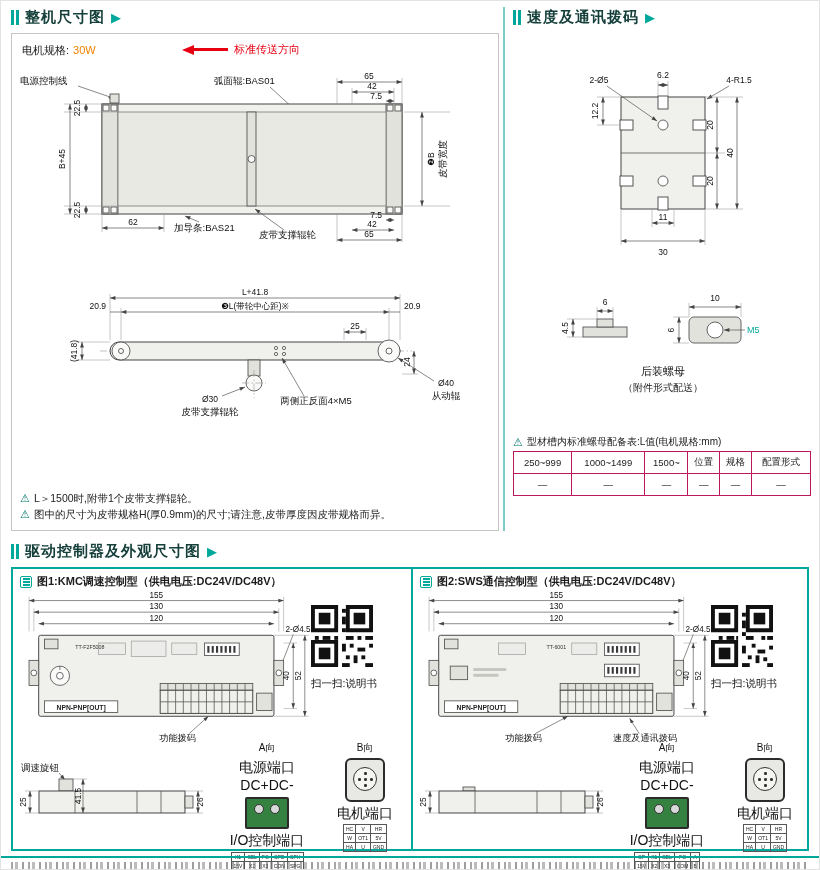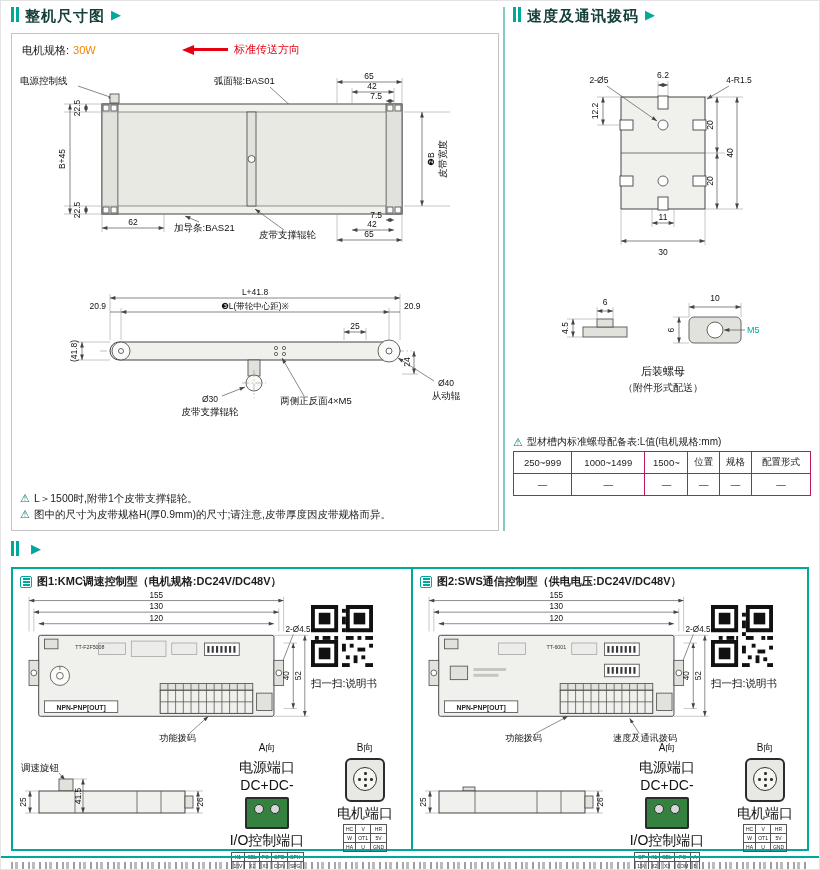--- a/index.html
+++ b/index.html
@@ -1,20 +1,20 @@
 <!DOCTYPE html>
 <html><head>
 <meta charset="utf-8">
 <style>
   * { margin:0; padding:0; box-sizing:border-box; }
   body { font-family:"Liberation Sans", sans-serif; background:#fff; }
   .page { position:relative; width:820px; height:870px; background:#fff; border:1px solid #e3e3e3; overflow:hidden; }
 
   
-  .sec-hdr { position:absolute; display:flex; align-items:flex-start; height:20px; }
+  .sec-hdr { position:absolute; display:flex; align-items:center; height:20px; }
   .hdr-bars { display:flex; gap:2px; margin-right:6px; }
   .hdr-bars i { width:3px; height:15px; background:#00a79b; display:block; }
   .hdr-title { font-size:15px; font-weight:bold; color:#16403b; letter-spacing:1px; }
   .hdr-arrow { color:#00a79b; font-size:13px; margin-left:6px; }
 
   .v-divider { position:absolute; left:502px; top:6px; height:524px; width:1.5px; background:#7fccc5; }
 
   
   #sec-machine { position:absolute; left:10px; top:6px; width:488px; height:524px; }
   .m-body { position:absolute; top:26px; left:0; right:0; bottom:0; border:1px solid #c4c4c4; }
@@ -370,34 +370,35 @@
       </tbody>
     </table>
   </div>
 
   <div id="sec-ctrl">
     <div class="sec-hdr" style="left:0;top:0;">
       <span class="hdr-bars">
           <i></i>
           <i></i>
         </span>
+      <span class="hdr-title">驱动控制器及外观尺寸图</span>
       <span class="hdr-arrow">▶</span>
     </div>
 
     <div class="ctrl-box">
       <div class="cp-divider"></div>
 
       <div class="cpanel" id="cpanel1">
         <div class="cp-title">
           <span class="fig-icon">
               <i></i>
               <i></i>
               <i></i>
             </span>
-          <span class="cp-title-text">图1:KMC调速控制型（电机规格:DC24V/DC48V）</span>
+          <span class="cp-title-text">图1:KMC调速控制型（供电电压:DC24V/DC48V）</span>
         </div>
 
         <svg class="draw" style="left:0;top:18px;" width="300" height="162" viewBox="0 0 310 168">
           <line class="xl" x1="14" y1="44" x2="14" y2="8"></line>
           <line class="xl" x1="278" y1="44" x2="278" y2="8"></line>
           <line class="dl" x1="14" y1="12" x2="278" y2="12" marker-start="url(#ar)" marker-end="url(#ar)"></line>
           <text class="dt" x="146" y="9" text-anchor="middle">155</text>
           <line class="xl" x1="19" y1="44" x2="19" y2="20"></line>
           <line class="xl" x1="273" y1="44" x2="273" y2="20"></line>
           <line class="dl" x1="19" y1="24" x2="273" y2="24" marker-start="url(#ar)" marker-end="url(#ar)"></line>

